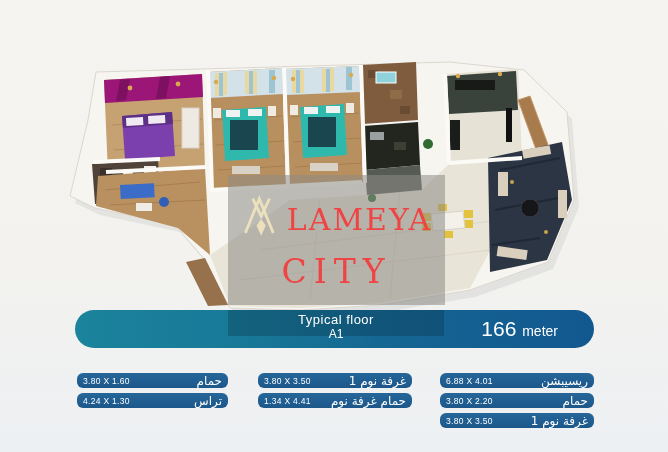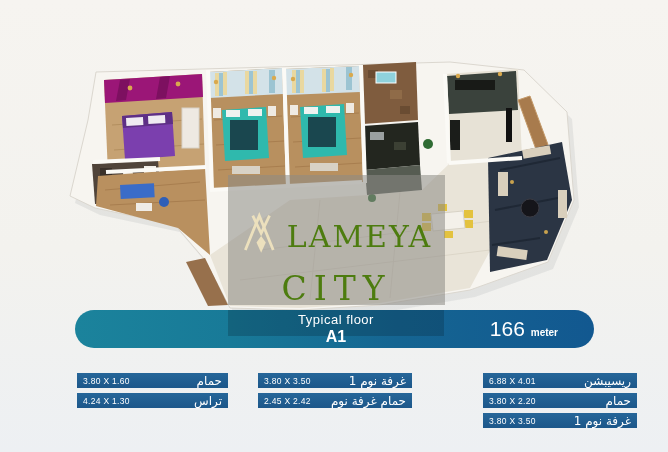--- a/index.html
+++ b/index.html
@@ -8,48 +8,48 @@
     background:linear-gradient(180deg,#f6f4f0 0%,#f3f2ee 55%,#edf0f3 100%);
     font-family:"Liberation Sans",sans-serif;
   }
   .stage{position:absolute;inset:0;}
   
   svg.plan{position:absolute;left:60px;top:50px;width:530px;height:265px;}
   
   .watermark{
     position:absolute;left:228px;top:175px;width:217px;height:130px;
     background:rgba(141,139,133,0.55);
-    color:#4d7c0f;display:flex;flex-direction:column;align-items:center;justify-content:flex-end;
+    color:#ef4444;display:flex;flex-direction:column;align-items:center;justify-content:center;
     font-family:"DejaVu Serif",serif;
   }
   .wm-top{display:flex;align-items:center;gap:2px;margin-top:2px;}
   .wm-title{font-size:30px;letter-spacing:2px;line-height:1;}
   .wm-city{font-size:33px;letter-spacing:7px;margin-top:9px;line-height:1;}
   
   .pill{
     position:absolute;left:75px;top:310px;width:519px;height:38px;border-radius:19px;
     background:linear-gradient(90deg,#1b839c 0%,#187a98 30%,#156592 62%,#125890 100%);
     color:#ffffff;overflow:hidden;
   }
   .pill-shade{position:absolute;left:153px;top:0;width:216px;height:26px;background:rgba(8,38,58,0.28);}
   .unit{position:absolute;left:30px;top:5px;font-size:23px;font-weight:400;letter-spacing:1px;}
   .floorblk{position:absolute;left:153px;top:3px;width:216px;text-align:center;line-height:1.15;}
   .floor-label{font-size:13px;letter-spacing:.5px;}
-  .floor-code{font-size:16px;font-weight:bold;}
+  .floor-code{font-size:12px;font-weight:normal;}
   .area{position:absolute;right:36px;top:7px;font-size:21px;}
-  .area .unit-m{font-size:10px;font-weight:bold;}
+  .area .unit-m{font-size:14px;font-weight:normal;}
   
   .col{position:absolute;top:373px;}
   .col1{left:77px;width:151px;}
   .col2{left:258px;width:154px;}
-  .col3{left:440px;width:154px;margin-left:43px;}
+  .col3{left:440px;width:154px;}
   .row{
     height:15px;margin-bottom:5px;background:linear-gradient(180deg,#266699,#1c578a);
     color:#fff;display:flex;align-items:center;justify-content:space-between;
-    padding:0 6px;font-size:8.5px;
+    padding:0 6px;font-size:8.5px;border-radius:6px;
   }
   .dims{font-family:"Liberation Sans",sans-serif;letter-spacing:.3px;}
   .arlabel{font-family:"DejaVu Sans",sans-serif;direction:rtl;font-size:12px;}
 </style>
 </head>
 <body>
 
 <div class="stage">
 
   <svg class="plan" viewBox="0 0 530 265">
@@ -246,21 +246,21 @@
       <span class="arlabel">تراس</span>
     </div>
   </div>
 
   <div class="col col2">
     <div class="row">
       <span class="dims">3.80 X 3.50</span>
       <span class="arlabel">غرفة نوم 1</span>
     </div>
     <div class="row">
-      <span class="dims">2.45 X 2.42</span>
+      <span class="dims">1.34 X 4.41</span>
       <span class="arlabel">حمام غرفة نوم</span>
     </div>
   </div>
 
   <div class="col col3">
     <div class="row">
       <span class="dims">6.88 X 4.01</span>
       <span class="arlabel">ريسيبشن</span>
     </div>
     <div class="row">

